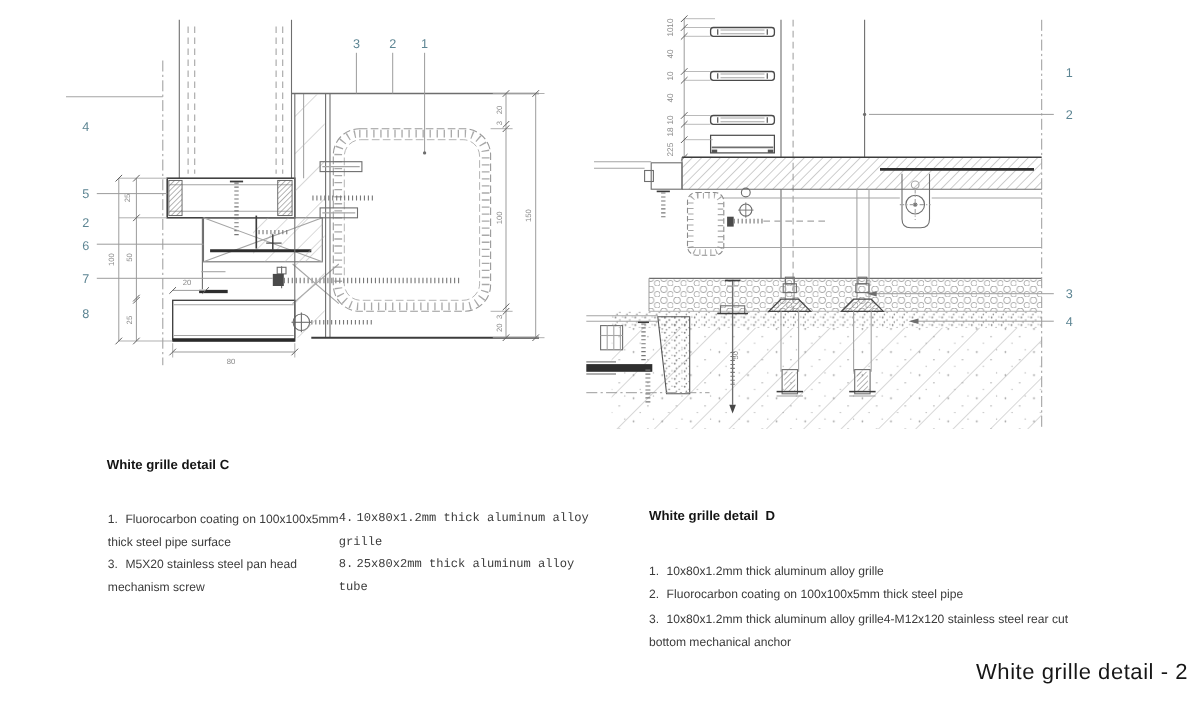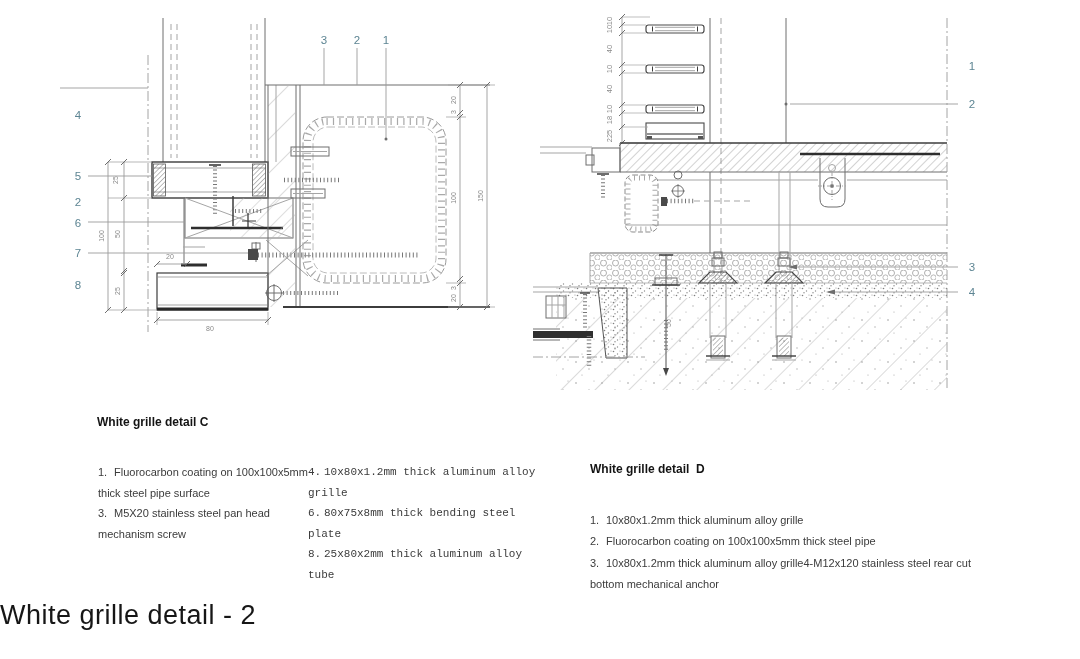--- a/index.html
+++ b/index.html
@@ -23,22 +23,22 @@
   .legend-c{left:97px;top:415px;width:452px;}
   .legend-c .legend-heading{margin-bottom:33px;}
   .legend-d{left:590px;top:414px;width:400px;margin-top:48px;}
   .legend-d .legend-heading{margin-bottom:34px;}
   .legend-cols{display:flex;justify-content:center;}
   .col1{width:210px;}
   .col2{width:240px;font-family:Liberation Mono, monospace;}
   .legend-item{line-height:20.6px;}
   .legend-d .legend-item{line-height:21.3px;}
   .legend-item .num{display:inline-block;min-width:16px;}
-  .sheet-title{position:absolute;left:0;top:600px;width:1080px;text-align:left;
-      font-size:27px;letter-spacing:0.5px;color:#161616;}
+  .sheet-title{position:absolute;left:0;top:600px;width:1080px;text-align:right;
+      font-size:20px;letter-spacing:0.5px;color:#161616;}
 </style>
 </head>
 <body>
 
 <svg class="drawings" width="1080" height="400" viewBox="0 0 1080 400">
   <defs>
     <pattern id="hFine" patternUnits="userSpaceOnUse" width="6" height="6" patternTransform="rotate(45)">
       <line x1="0" y1="0" x2="0" y2="6" stroke="#8f8f8f" stroke-width="0.8"></line>
     </pattern>
     <pattern id="hWide" patternUnits="userSpaceOnUse" width="24" height="24" patternTransform="rotate(45)">
@@ -387,21 +387,20 @@
 
 <div class="legend legend-c">
   <div class="legend-heading">White grille detail C</div>
   <div class="legend-cols">
     <div class="legend-col col1">
       <div class="legend-item"><span class="num">1.</span><span class="txt">Fluorocarbon coating on 100x100x5mm thick steel pipe surface</span></div>
       <div class="legend-item"><span class="num">3.</span><span class="txt">M5X20 stainless steel pan head mechanism screw</span></div>
     </div>
     <div class="legend-col col2">
       <div class="legend-item"><span class="num">4.</span><span class="txt">10x80x1.2mm thick aluminum alloy grille</span></div>
-      <div class="legend-item"><span class="num">6.</span><span class="txt">80x75x8mm thick bending steel plate</span></div>
       <div class="legend-item"><span class="num">8.</span><span class="txt">25x80x2mm thick aluminum alloy tube</span></div>
     </div>
   </div>
 </div>
 
 <div class="legend legend-d">
   <div class="legend-heading">White grille detail  D</div>
   <div class="legend-item"><span class="num">1.</span><span class="txt">10x80x1.2mm thick aluminum alloy grille</span></div>
   <div class="legend-item"><span class="num">2.</span><span class="txt">Fluorocarbon coating on 100x100x5mm thick steel pipe</span></div>
   <div class="legend-item"><span class="num">3.</span><span class="txt">10x80x1.2mm thick aluminum alloy grille4-M12x120 stainless steel rear cut bottom mechanical anchor</span></div>

